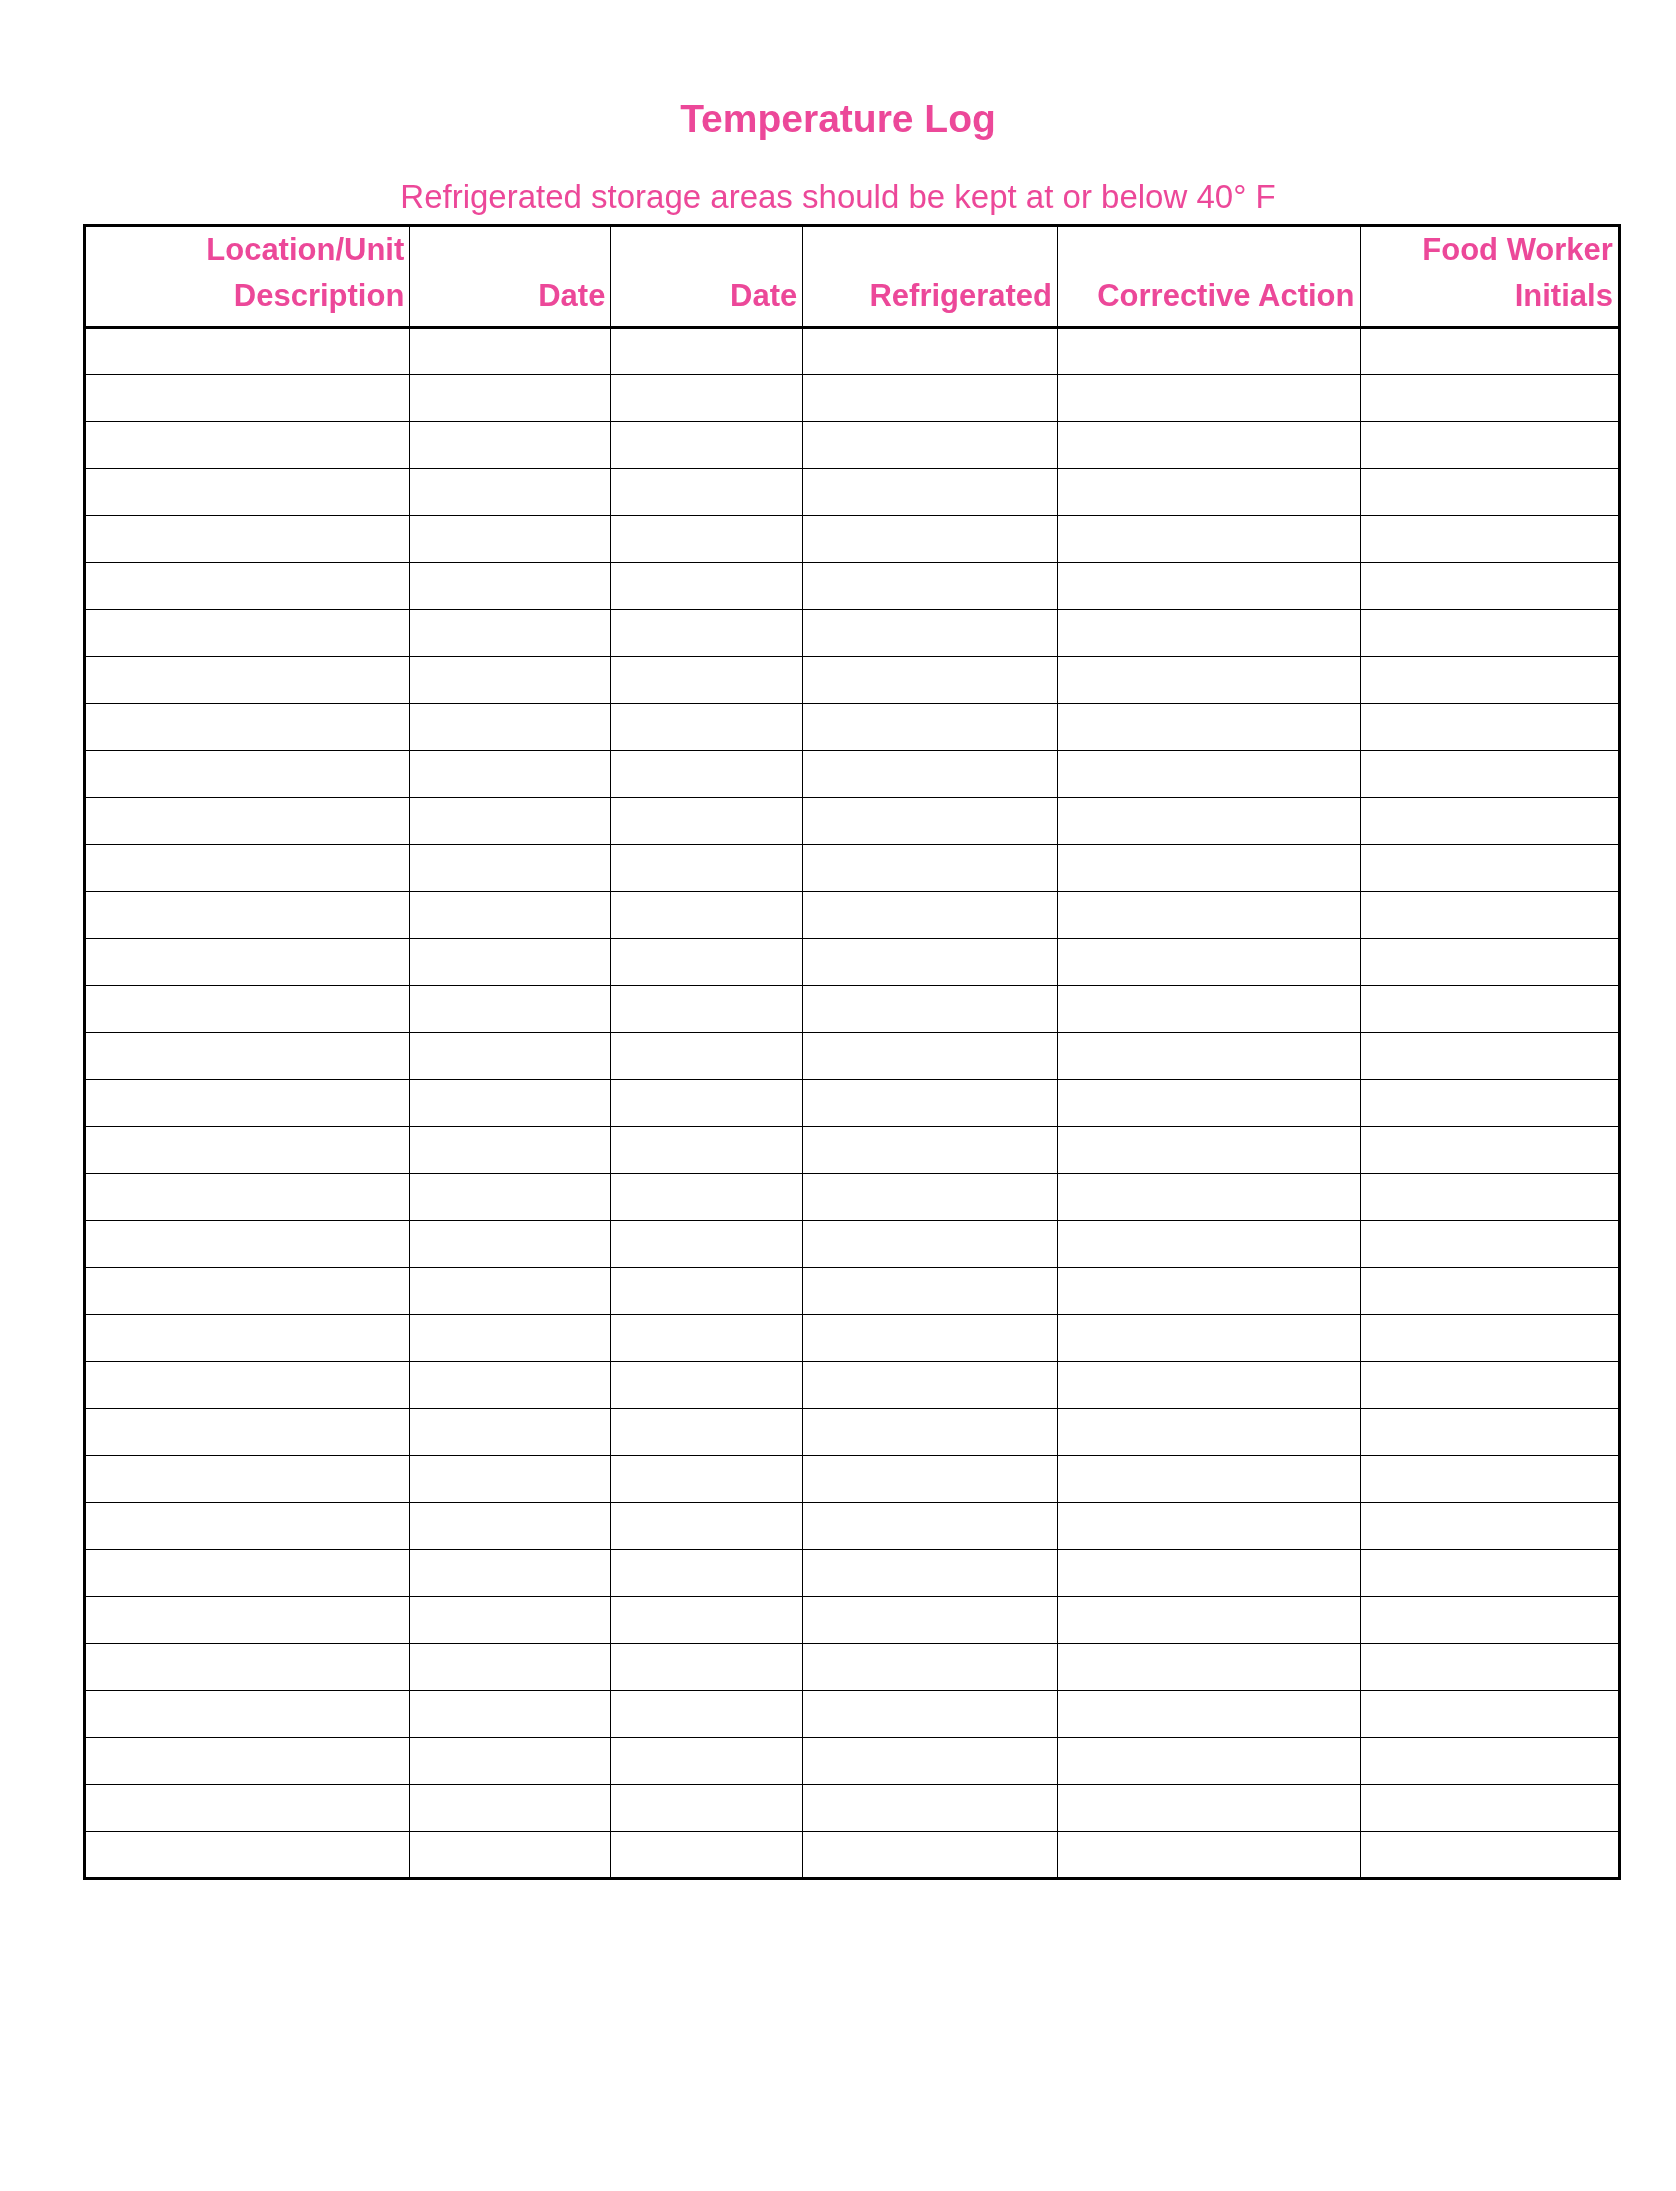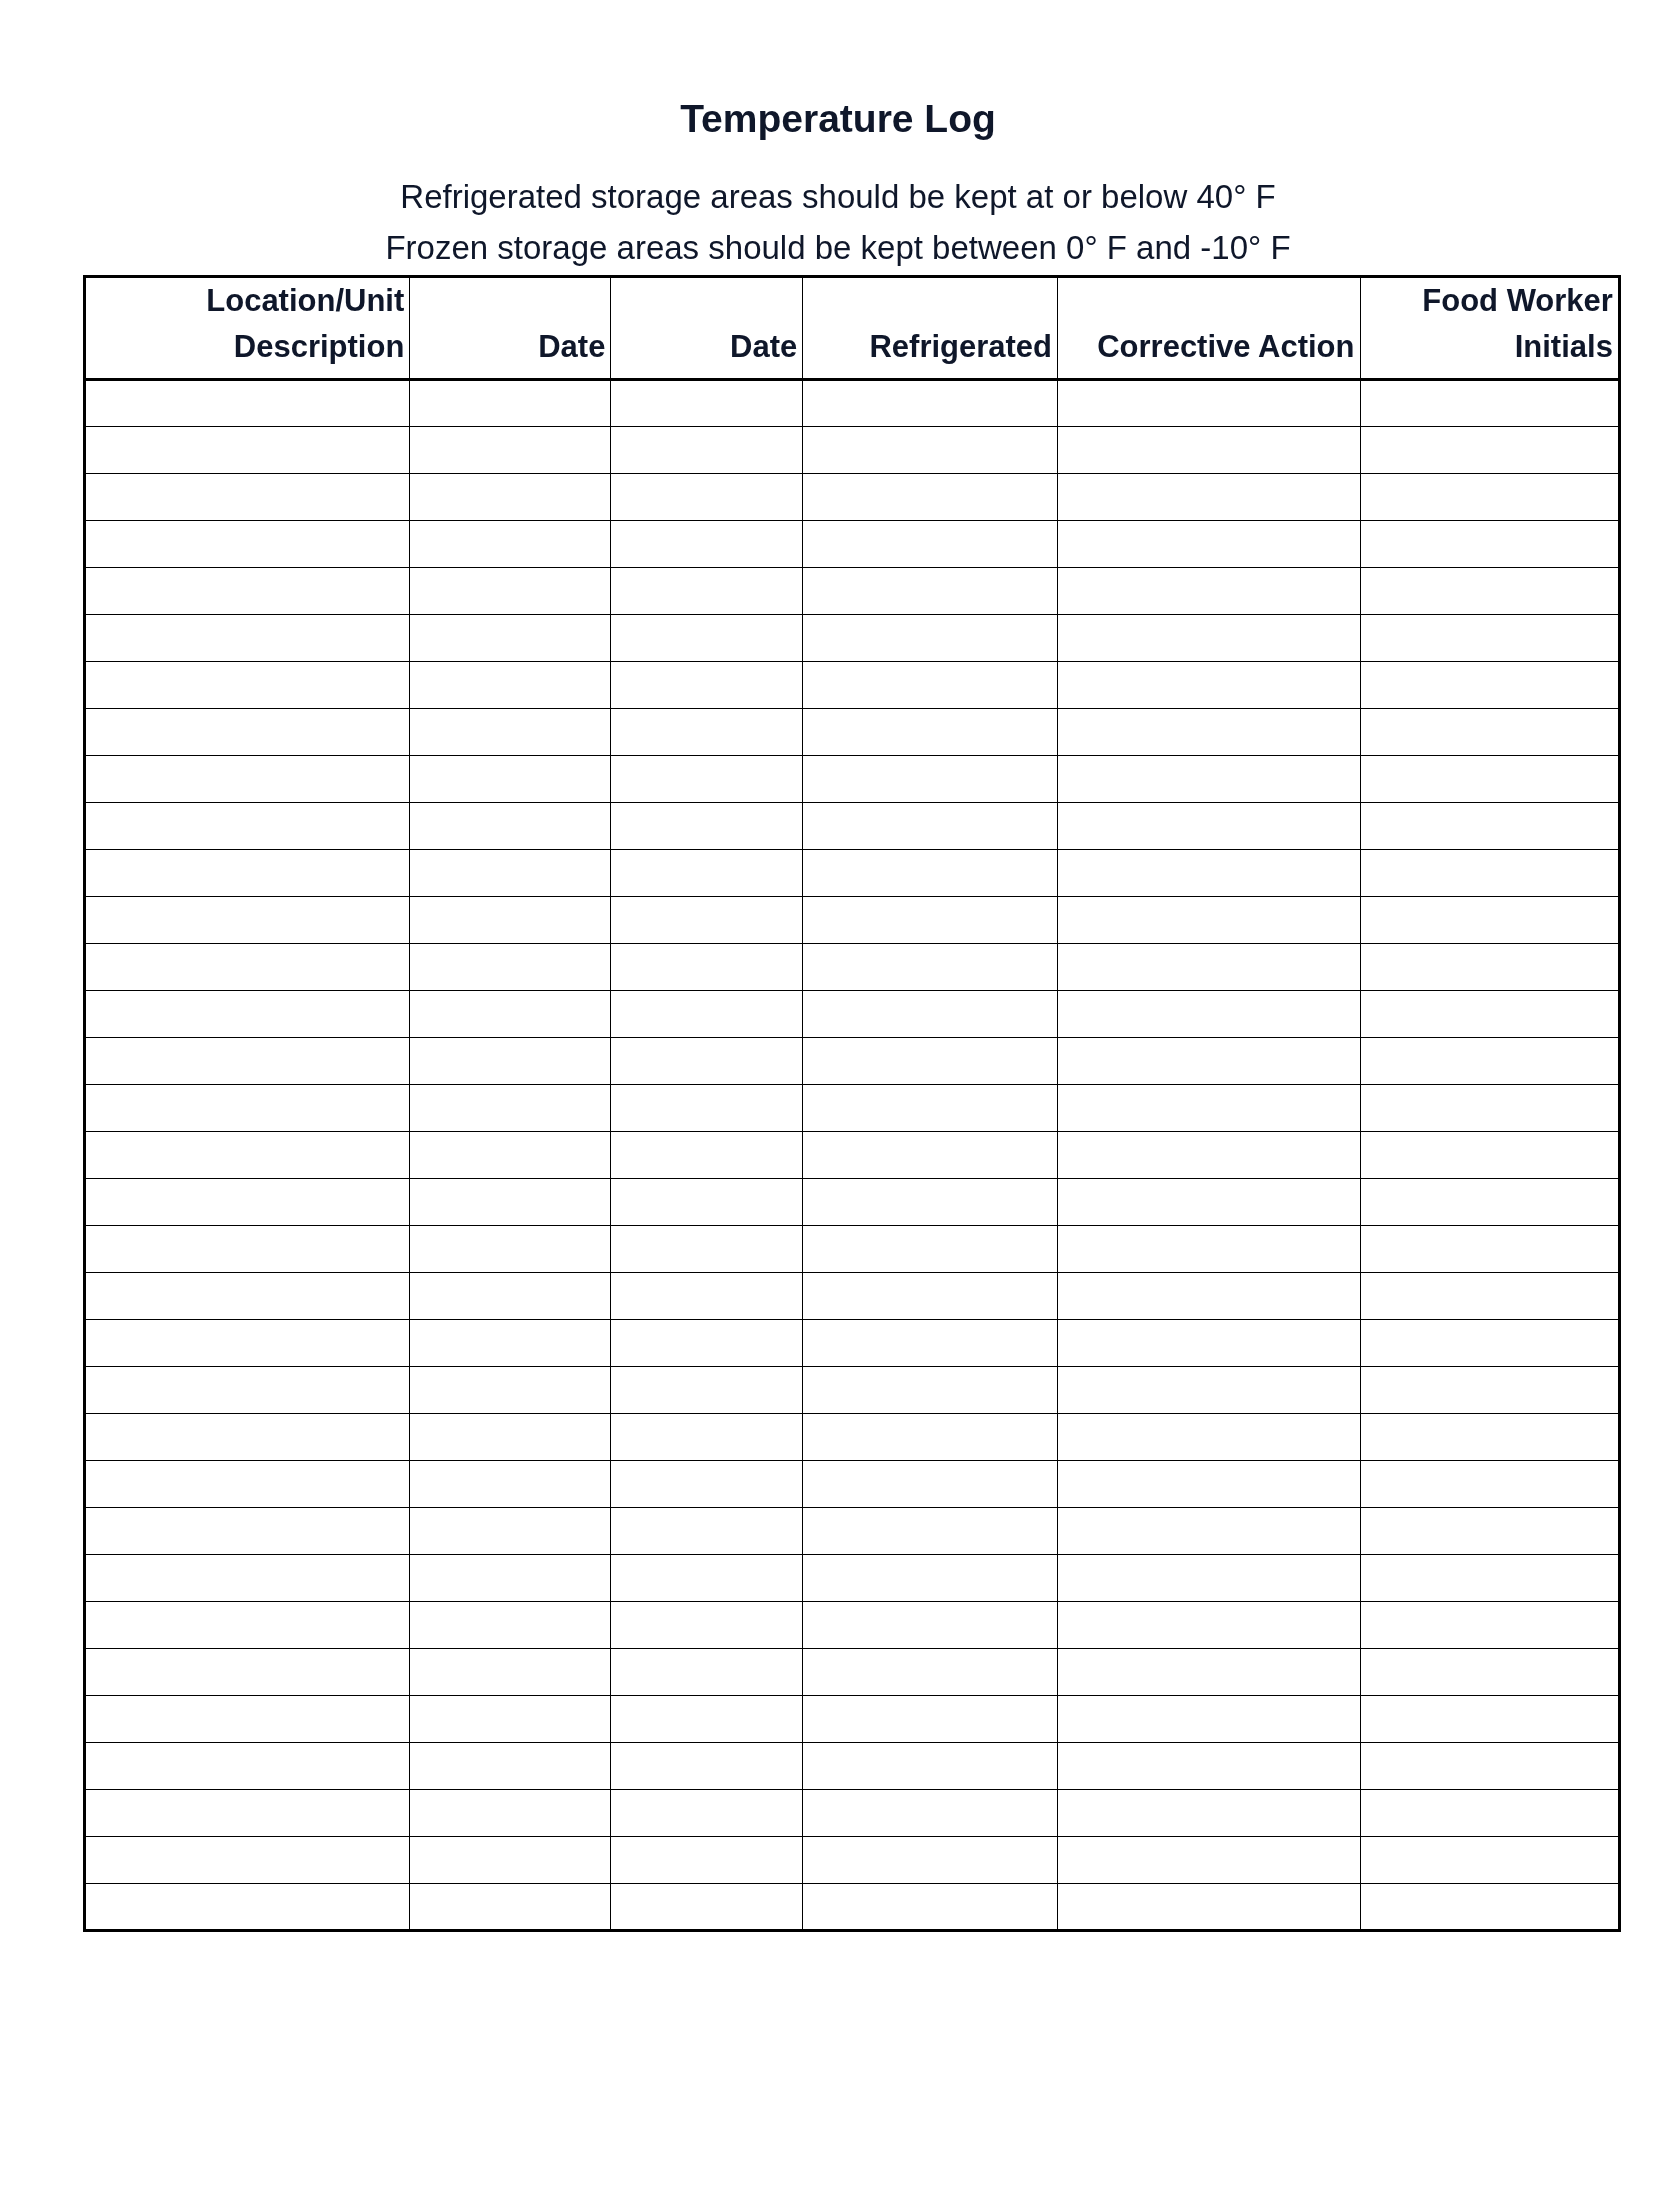--- a/index.html
+++ b/index.html
@@ -6,21 +6,21 @@
     margin: 0;
     padding: 0;
     background: #ffffff;
   }
   .page {
     position: relative;
     width: 1676px;
     height: 2192px;
     background: #ffffff;
     font-family: "Liberation Sans", sans-serif;
-    color: #0f172a;
+    color: #ec4899;
     overflow: hidden;
   }
   .doc-title {
     margin: 96px 0 0 0;
     text-align: center;
     font-size: 39px;
     line-height: 1.2;
     font-weight: bold;
     letter-spacing: 0px;
   }
@@ -65,21 +65,20 @@
 </style>
 </head>
 <body>
 
 <div class="page">
 
   <h1 class="doc-title">Temperature Log</h1>
 
   <p class="subtitle first">Refrigerated storage areas should be kept at or below 40° F</p>
 
-  <p class="subtitle">Frozen storage areas should be kept between 0° F and -10° F</p>
 
   <table class="log-table">
     <colgroup id="log-colgroup">
         <col style="width: 21.2%;">
         <col style="width: 13.1%;">
         <col style="width: 12.5%;">
         <col style="width: 16.6%;">
         <col style="width: 19.7%;">
         <col style="width: 16.9%;">
       </colgroup>

